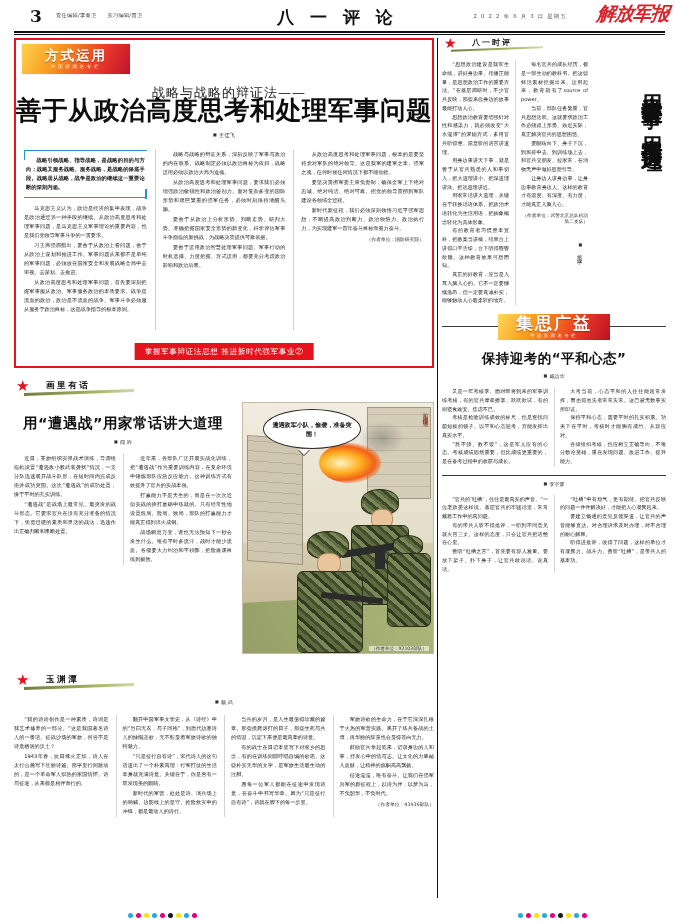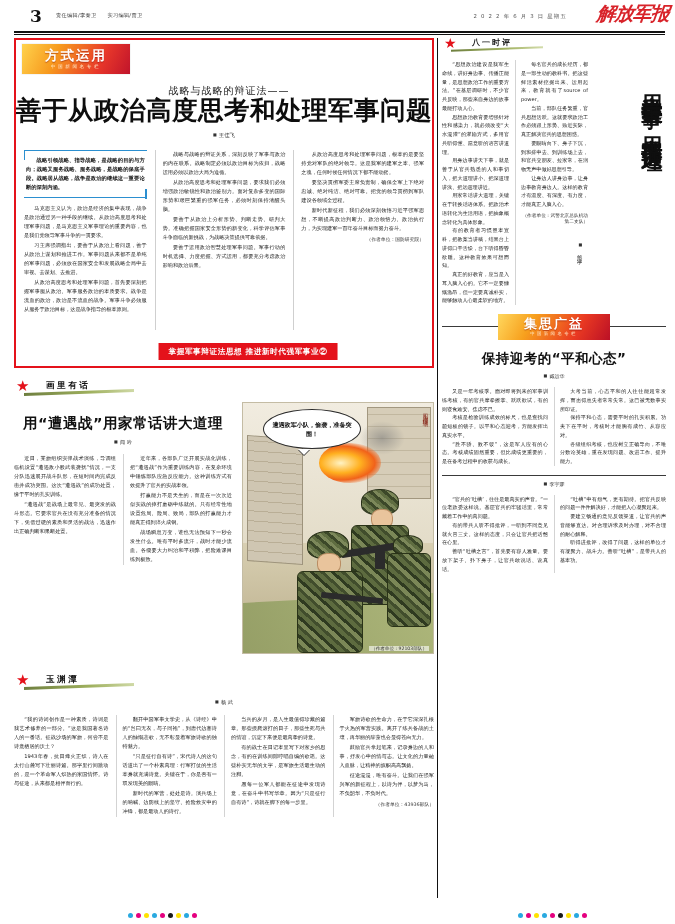--- a/index.html
+++ b/index.html
@@ -80,21 +80,21 @@
     letter-spacing: 2px; line-height: 1;
     font-family: "DejaVu Serif", "Liberation Serif", serif;
     text-shadow: 0 .5px 1px rgba(120,0,0,.45);
   }
   .col-brand .cb-sub {
     margin-top: 2.5px; font-size: 4.6px; color: #ffe9c9;
     letter-spacing: 2.6px; line-height: 1;
   }
   .kicker {
     position: absolute; left: 10px; right: 0; top: 44px;
-    text-align: center; font-size: 10px; color: #222; letter-spacing: 1px;
+    text-align: center; font-size: 13px; color: #222; letter-spacing: 1px;
   }
   .headline-main {
     position: absolute; left: 0; right: 0; top: 56px;
     text-align: center;
     font-size: 25.5px; font-weight: bold; color: #0d0d0d;
     letter-spacing: .5px; line-height: 1.15;
     font-family: "DejaVu Sans", "Liberation Sans", sans-serif;
   }
   .byline-center {
     position: absolute; left: 0; right: 0; top: 92px;
@@ -131,24 +131,23 @@
     font-size: 5.15px; line-height: 1.74; color: #1a1a1a; text-align: justify;
     text-indent: 2em; margin-bottom: 1px;
   }
   .sig-right {
     text-align: right; font-size: 4.8px; color: #333; margin-top: 3px;
   }
   .red-banner {
     position: absolute; left: 50%; transform: translateX(-50%);
     bottom: 6px;
     background: #e4121b; color: #fff;
-    font-size: 7.6px; font-weight: bold; letter-spacing: .6px;
+    font-size: 7.6px; font-weight: normal; letter-spacing: .6px;
     padding: 3.5px 10px; white-space: nowrap;
     font-family: "DejaVu Serif","Liberation Serif",serif;
-    margin-left: 24px;
   }
 
   
   .sec-head { position: relative; height: 20px; margin-top: 10px; }
   .sec-star {
     position: absolute; left: 2px; top: 1px;
     width: 15px; height: 15px; color: #e4121b; font-size: 15px; line-height: 15px;
   }
   .sec-swoosh {
     position: absolute; left: 10px; top: 13px; width: 110px; height: 2.5px;
@@ -284,21 +283,21 @@
   .r-sig { text-align:right; font-size:4.7px; color:#333; margin-top:3px; }
 
   .jisi-wrap { position:relative; height:28px; margin-top:8px; display:flex; align-items:center; justify-content:center;}
   .jisi-line { position:absolute; left:0; right:0; top:13px; height:.8px; background:#3a3a3a; }
   .jisi-badge {
     position:relative; z-index:2;
     width:112px; height:26px;
     background: linear-gradient(118deg,#ffd85e 0%,#f7a01d 30%,#ea3a22 70%,#bb1026 100%);
     display:flex; flex-direction:column; align-items:center; justify-content:center;
   }
-  .jisi-badge .jb-main { font-size:13px; font-weight:bold; color:#fff; letter-spacing:2px; line-height:1;
+  .jisi-badge .jb-main { font-size:17px; font-weight:bold; color:#fff; letter-spacing:2px; line-height:1;
     font-family:"DejaVu Serif","Liberation Serif",serif; text-shadow:0 .5px 1px rgba(120,0,0,.45);}
   .jisi-badge .jb-sub { margin-top:2px; font-size:4.4px; color:#ffe9c9; letter-spacing:2.4px; line-height:1;}
 
   .r-headline2 {
     text-align:center; font-size:13.5px; font-weight:bold; color:#111; margin-top:9px;
     letter-spacing:.5px; font-family:"DejaVu Sans","Liberation Sans",sans-serif;
   }
   .r-byline2 { text-align:center; font-size:5px; color:#333; margin-top:5px; }
   .r-byline2::before { content:"\25A0"; font-size:4px; margin-right:2px; vertical-align:1px;}
 
@@ -314,20 +313,21 @@
 <body>
 
 <div class="page">
 
   <div class="masthead">
     <div class="folio-num">3</div>
     <div class="editors">
       <span>责任编辑/李秦卫</span>
       <span>实习编辑/贾卫</span>
     </div>
+    <div class="section-title-top">八 一 评 论</div>
     <div class="issue-date">2 0 2 2 年 6 月 3 日   星期五</div>
     <div class="paper-logo">解放军报</div>
     <div class="masthead-rule"></div>
     <div class="masthead-rule2"></div>
   </div>
 
   <div class="vrule"></div>
 
   <div class="left-zone">
 

